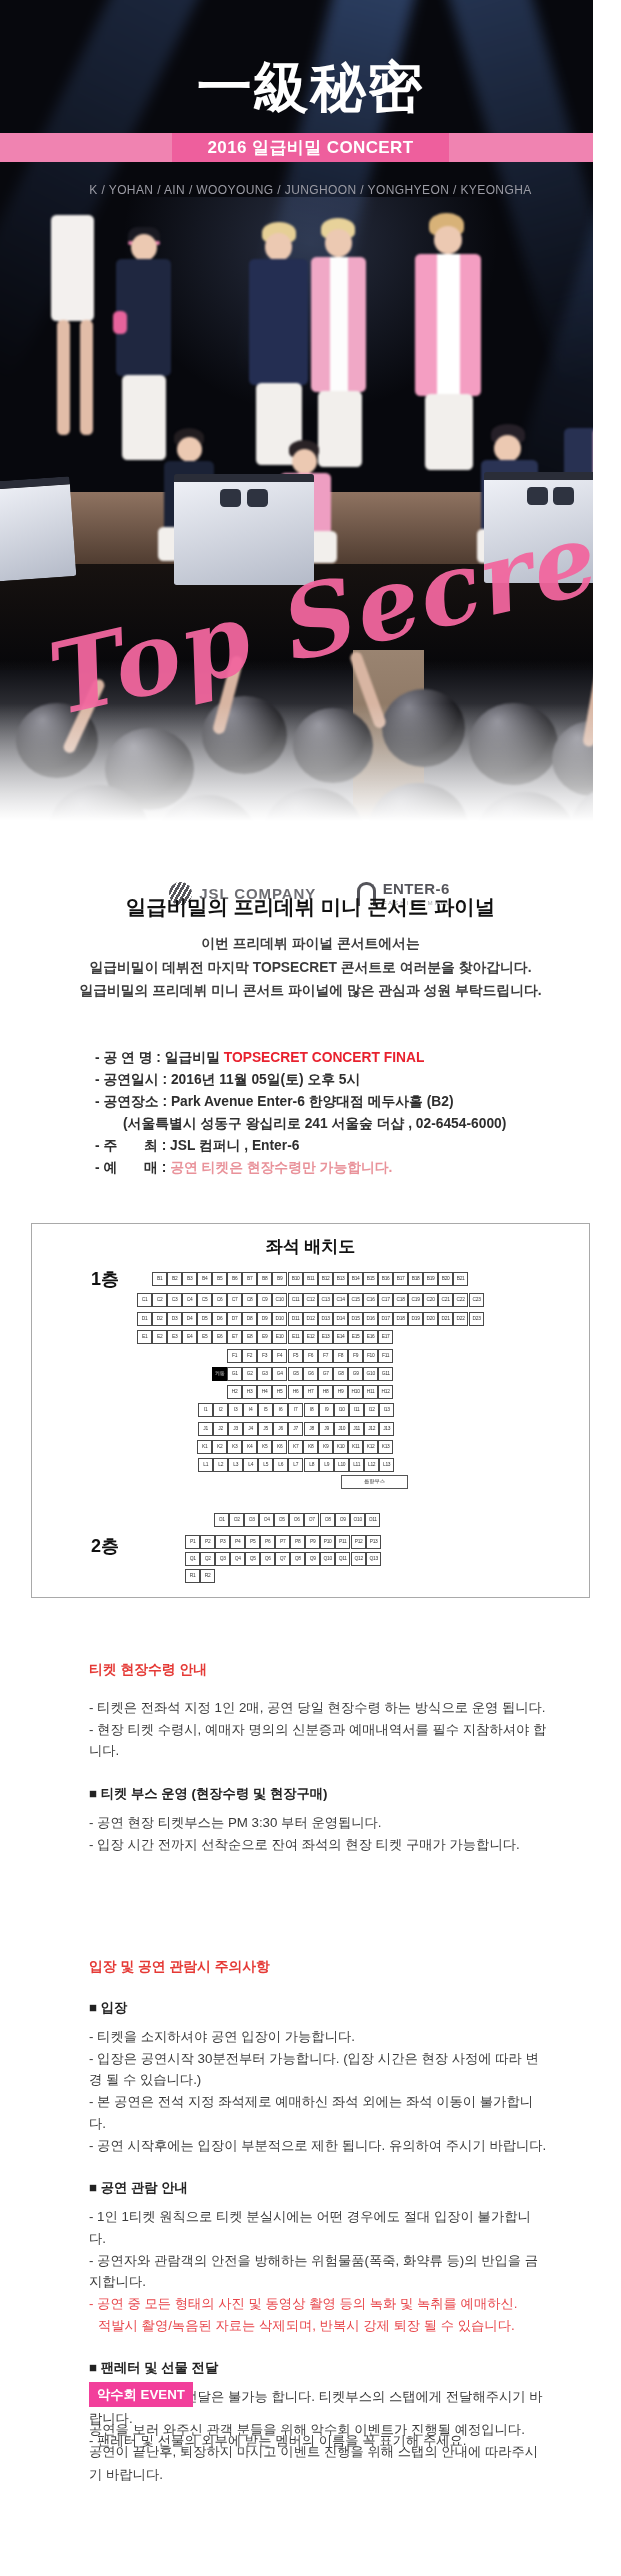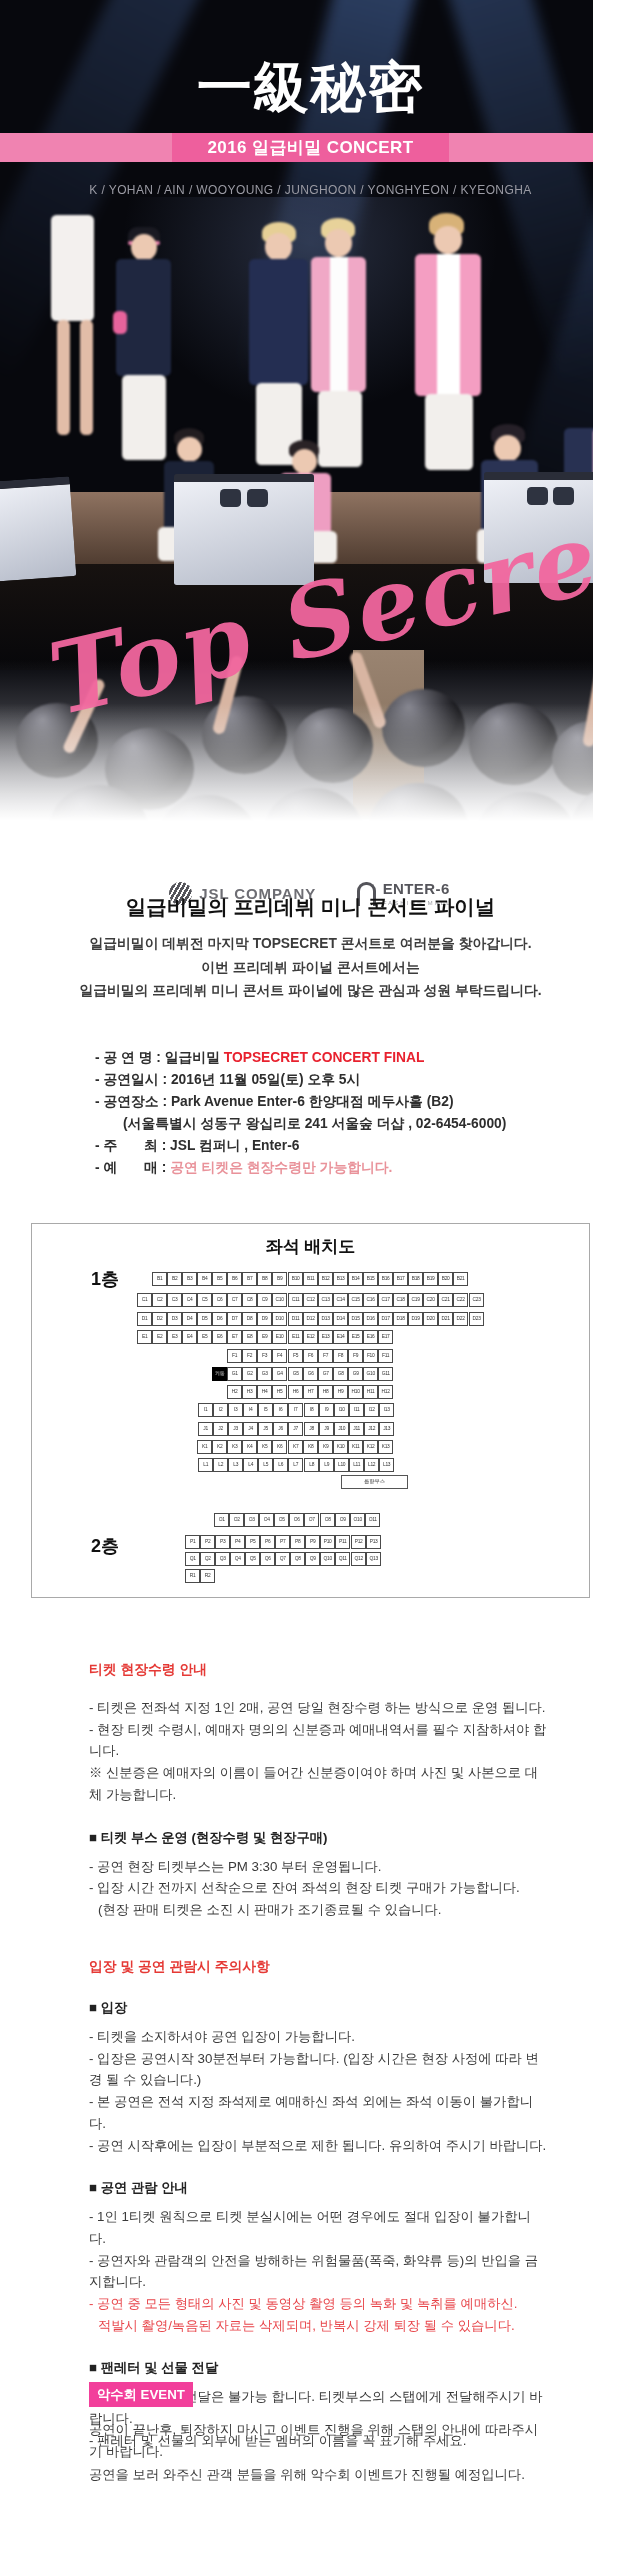--- a/index.html
+++ b/index.html
@@ -230,22 +230,22 @@
       <span class="e6-arch"></span>
       <span>
         <b class="e6-name">ENTER-6</b>
         <i class="e6-sub">FASHION MALL</i>
       </span>
     </div>
   </div>
 
   <h2 class="intro-title">일급비밀의 프리데뷔 미니 콘서트 파이널</h2>
   <div class="intro" id="intro-lines">
+      <div>이번 프리데뷔 파이널 콘서트에서는</div>
       <div>일급비밀이 데뷔전 마지막 TOPSECRET 콘서트로 여러분을 찾아갑니다.</div>
-      <div>이번 프리데뷔 파이널 콘서트에서는</div>
       <div>일급비밀의 프리데뷔 미니 콘서트 파이널에 많은 관심과 성원 부탁드립니다.</div>
     </div>
 
   <div class="details" id="details">
       <div><span>- 공 연 명 : 일급비밀 </span><span class="seg-red">TOPSECRET CONCERT FINAL</span></div>
       <div><span>- 공연일시 : 2016년 11월 05일(토) 오후 5시</span></div>
       <div><span>- 공연장소 : Park Avenue Enter-6 한양대점 메두사홀 (B2)</span></div>
       <div class="indent"><span>(서울특별시 성동구 왕십리로 241 서울숲 더샵 , 02-6454-6000)</span></div>
       <div><span>- 주&nbsp;&nbsp;&nbsp;&nbsp;&nbsp;&nbsp;&nbsp;최 : JSL 컴퍼니 , Enter-6</span></div>
       <div><span>- 예&nbsp;&nbsp;&nbsp;&nbsp;&nbsp;&nbsp;&nbsp;매 : </span><span class="seg-pink">공연 티켓은 현장수령만 가능합니다.</span></div>
@@ -464,25 +464,23 @@
       <div class="seat" style="left: 319px; top: 328px;">Q12</div>
       <div class="seat" style="left: 334px; top: 328px;">Q13</div>
       <div class="seat" style="left: 153px; top: 345px;">R1</div>
       <div class="seat" style="left: 168px; top: 345px;">R2</div>
     </div>
 
   <div class="notice" id="notice-0" style="top:1661px;">
       <div class="nh">티켓 현장수령 안내</div>
       <div class="ln">- 티켓은 전좌석 지정 1인 2매, 공연 당일 현장수령 하는 방식으로 운영 됩니다.</div>
       <div class="ln">- 현장 티켓 수령시, 예매자 명의의 신분증과 예매내역서를 필수 지참하셔야 합니다.</div>
-      <div class="ln">※ 신분증은 예매자의 이름이 들어간 신분증이여야 하며 사진 및 사본으로 대체 가능합니다.</div>
       <div class="gt">■ 티켓 부스 운영 (현장수령 및 현장구매)</div>
       <div class="ln">- 공연 현장 티켓부스는 PM 3:30 부터 운영됩니다.</div>
       <div class="ln">- 입장 시간 전까지 선착순으로 잔여 좌석의 현장 티켓 구매가 가능합니다.</div>
-      <div class="ln indent">(현장 판매 티켓은 소진 시 판매가 조기종료될 수 있습니다.</div>
     </div>
   <div class="notice" id="notice-1" style="top:1958px;">
       <div class="nh">입장 및 공연 관람시 주의사항</div>
       <div class="gt">■ 입장</div>
       <div class="ln">- 티켓을 소지하셔야 공연 입장이 가능합니다.</div>
       <div class="ln">- 입장은 공연시작 30분전부터 가능합니다. (입장 시간은 현장 사정에 따라 변경 될 수 있습니다.)</div>
       <div class="ln">- 본 공연은 전석 지정 좌석제로 예매하신 좌석 외에는 좌석 이동이 불가합니다.</div>
       <div class="ln">- 공연 시작후에는 입장이 부분적으로 제한 됩니다. 유의하여 주시기 바랍니다.</div>
       <div class="gt">■ 공연 관람 안내</div>
       <div class="ln">- 1인 1티켓 원칙으로 티켓 분실시에는 어떤 경우에도 절대 입장이 불가합니다.</div>
@@ -490,19 +488,19 @@
       <div class="ln red">- 공연 중 모든 형태의 사진 및 동영상 촬영 등의 녹화 및 녹취를 예매하신.</div>
       <div class="ln red indent">적발시 촬영/녹음된 자료는 삭제되며, 반복시 강제 퇴장 될 수 있습니다.</div>
       <div class="gt">■ 팬레터 및 선물 전달</div>
       <div class="ln">- 멤버에게 직접 전달은 불가능 합니다. 티켓부스의 스탭에게 전달해주시기 바랍니다.</div>
       <div class="ln">- 팬레터 및 선물의 외부에 받는 멤버의 이름을 꼭 표기해 주세요.</div>
     </div>
 
   <div class="event-sec">
     <span class="badge">악수회 EVENT</span>
     <div class="event-lines" id="event-lines">
+        <div>공연을 보러 와주신 관객 분들을 위해 악수회 이벤트가 진행될 예정입니다.</div>
         <div>공연이 끝난후, 퇴장하지 마시고 이벤트 진행을 위해 스탭의 안내에 따라주시기 바랍니다.</div>
-        <div>공연을 보러 와주신 관객 분들을 위해 악수회 이벤트가 진행될 예정입니다.</div>
       </div>
   </div>
 
 </div>
 
 
 </body></html>

